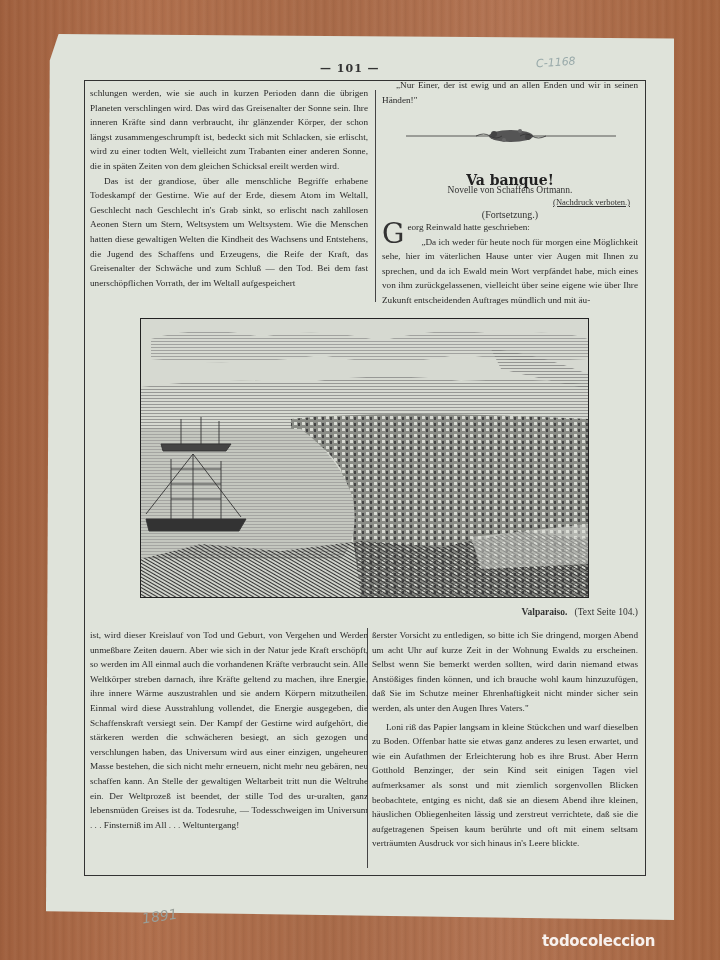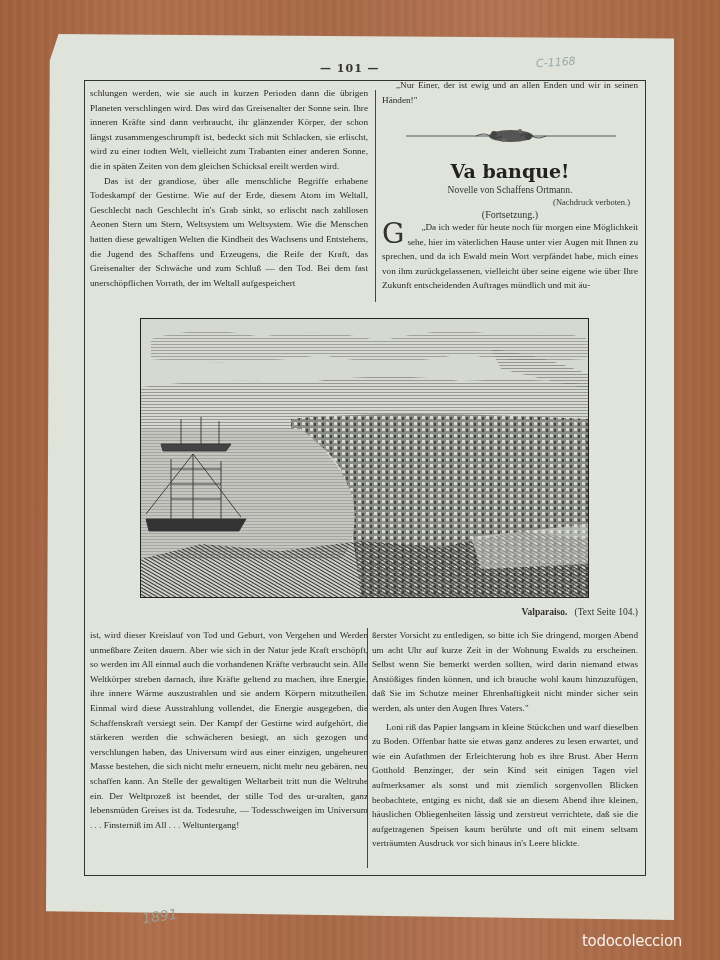--- a/index.html
+++ b/index.html
@@ -37,30 +37,30 @@
   }
   .col p { margin:0; }
   .indent { text-indent:14px; }
   .col-left-top { left:90px; top:86px; width:278px; }
   .col-right-top { left:382px; top:78px; width:256px; }
   .vrule { position:absolute; width:1px; background:#444; }
   .ornament {
     position:absolute; left:406px; top:128px; width:210px; height:16px;
   }
   .title {
-    position:absolute; left:382px; top:160px; width:256px; text-align:center;
-    font-size:19px; font-weight:bold; color:#222; font-family:"DejaVu Serif", serif;
+    position:absolute; left:382px; top:172px; width:256px; text-align:center;
+    font-size:14px; font-weight:bold; color:#222; font-family:"DejaVu Serif", serif;
   }
   .subtitle {
     position:absolute; left:382px; top:185px; width:256px; text-align:center;
     font-size:9.5px; color:#333; font-family:"Liberation Serif", serif;
   }
   .reprint {
     position:absolute; left:382px; top:197px; width:248px; text-align:right;
-    font-size:8.5px; color:#333; font-family:"Liberation Serif", serif;
+    font-size:8.5px; color:#333; font-family:"Liberation Serif", serif;text-decoration:underline;
   }
   .continued {
     position:absolute; left:382px; top:209px; width:256px; text-align:center;
     font-size:10px; color:#333; font-family:"Liberation Serif", serif;
   }
   .story-body { left:382px; top:220px; width:256px; }
   .dropcap {
     float:left; font-size:28px; line-height:24px; margin:2px 3px 0 0;
     font-family:"DejaVu Serif", serif; color:#333;
   }
@@ -74,22 +74,22 @@
     font-size:9.5px; color:#333; font-family:"Liberation Serif", serif;
   }
   .caption b { font-weight:bold; }
   .col-left-bottom { left:90px; top:628px; width:278px; }
   .col-right-bottom { left:372px; top:628px; width:266px; }
   .handwritten-year {
     position:absolute; left:142px; top:908px; font-size:14px; color:#9aa09a;
     font-style:italic; font-family:"DejaVu Sans", sans-serif; transform:rotate(-8deg);
   }
   .watermark {
-    position:absolute; left:542px; top:932px; font-size:15px; font-weight:normal;
-    color:rgba(255,255,255,0.9); font-family:"DejaVu Sans", sans-serif; letter-spacing:-0.3px;margin-left:40px;
+    position:absolute; left:542px; top:932px; font-size:15px; font-weight:bold;
+    color:rgba(255,255,255,0.9); font-family:"DejaVu Sans", sans-serif; letter-spacing:-0.3px;
   }
 </style>
 </head>
 <body>
 
 <div class="wood-grain"></div>
 <div class="sheet"></div>
 
 <div class="page-number">— 101 —</div>
 <div class="pencil-note">C-1168</div>
@@ -118,20 +118,21 @@
   <path d="M114 8 Q120 4 126 8 Q132 12 140 8" stroke="#333" fill="none" stroke-width="0.8"></path>
 </svg>
 
 <div class="title">Va banque!</div>
 <div class="subtitle">Novelle von Schaffens Ortmann.</div>
 <div class="reprint">(Nachdruck verboten.)</div>
 <div class="continued">(Fortsetzung.)</div>
 
 <div class="col story-body">
   <span class="dropcap">G</span>
+  <p>eorg Reinwald hatte geschrieben:</p>
   <p class="indent">„Da ich weder für heute noch für morgen eine Möglichkeit sehe, hier im väterlichen Hause unter vier Augen mit Ihnen zu sprechen, und da ich Ewald mein Wort verpfändet habe, mich eines von ihm zurückgelassenen, vielleicht über seine eigene wie über Ihre Zukunft entscheidenden Auftrages mündlich und mit äu-</p>
 </div>
 
 <div class="illustration">
   <svg width="447" height="278" viewBox="0 0 447 278">
     <defs>
       <pattern id="hatch" width="4" height="3" patternUnits="userSpaceOnUse">
         <line x1="0" y1="1.5" x2="4" y2="1.5" stroke="#777" stroke-width="0.7"></line>
       </pattern>
       <pattern id="hatchDark" width="3" height="3" patternUnits="userSpaceOnUse" patternTransform="rotate(30)">

